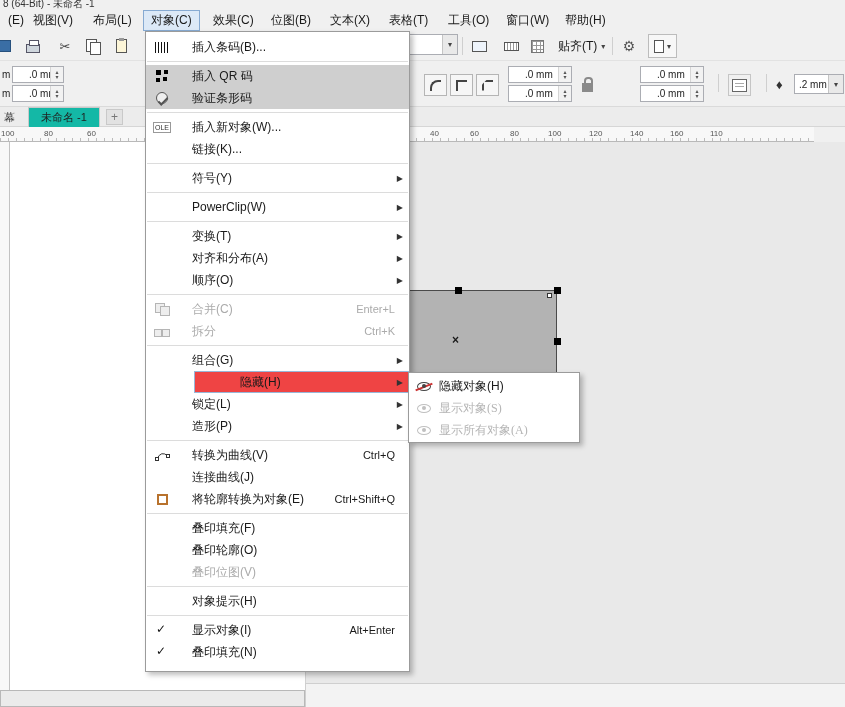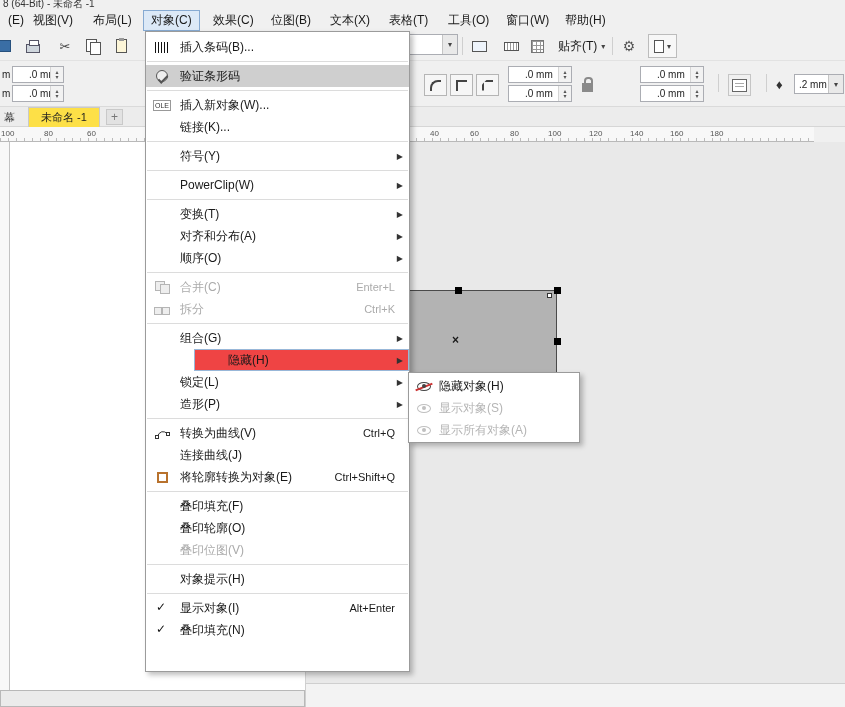--- a/index.html
+++ b/index.html
@@ -56,42 +56,42 @@
   .cs-ch{ width:11px; height:11px; border:2px solid #444; border-right:none; border-bottom:none; clip-path:polygon(0 45%,45% 0,100% 0,100% 100%,0 100%); }
   .lockico{ position:absolute; width:11px; height:9px; background:#8a8a8a; }
   .lockico::before{ content:""; position:absolute; left:2px; top:-6px; width:5px; height:6px; border:2px solid #8a8a8a; border-bottom:none; border-radius:4px 4px 0 0; }
   .ic-wrap{ width:15px; height:13px; border:1px solid #666; background:
     linear-gradient(#aaa 1px,transparent 1px) 2px 3px/9px 3px no-repeat,
     linear-gradient(#aaa 1px,transparent 1px) 2px 6px/9px 3px no-repeat; background-color:#fff; }
   .pennib { position:absolute; font-size:13px; color:#333; }
   
   .tabsrow { position:absolute; left:0; top:107px; width:845px; height:20px; background:#ececec; border-bottom:1px solid #d6d6d6; }
   .tab-clip { position:absolute; left:4px; top:3px; font-size:11px; color:#333; }
-  .doctab { position:absolute; left:28px; top:0; height:20px; padding:0 12px; line-height:19px; font-size:11px; color:#1f1f1f; background:#fde047; border:1px solid #c9c9c9; border-bottom:none; }
+  .doctab { position:absolute; left:28px; top:0; height:20px; padding:0 12px; line-height:19px; font-size:11px; color:#1f1f1f; background:#14b8a6; border:1px solid #c9c9c9; border-bottom:none; }
   .addtab { position:absolute; left:106px; top:2px; width:17px; height:16px; background:#e2e2e2; border:1px solid #c9c9c9; text-align:center; line-height:14px; font-size:12px; color:#777; }
   
   .hruler { position:absolute; left:0; top:127px; width:814px; height:15px; background:#f8f8f8; border-bottom:1px solid #b9b9b9;
     background-image: repeating-linear-gradient(to right,#bbb 0 1px,transparent 1px 8px);
     background-size:100% 3px; background-position:0 100%; background-repeat:no-repeat; background-color:#f8f8f8; }
   .rn { position:absolute; top:2px; font-size:8px; color:#555; }
   
   .vruler { position:absolute; left:0; top:142px; width:10px; height:548px; background:#f8f8f8; border-right:1px solid #c2c2c2; }
   .pagearea { position:absolute; left:10px; top:142px; width:295px; height:548px; background:#ffffff; }
   .canvas { position:absolute; left:305px; top:142px; width:540px; height:541px; background:#e9e9e9; border-left:1px solid #d2d2d2; }
   .hscroll { position:absolute; left:305px; top:683px; width:540px; height:24px; background:#f3f3f3; border-top:1px solid #cfcfcf; border-left:1px solid #cfcfcf; }
   .navbox { position:absolute; left:0; top:690px; width:305px; height:17px; background:#ebebeb; border:1px solid #b8b8b8; }
   
   .selrect { position:absolute; left:359px; top:290px; width:198px; height:102px; background:#b3b3b3; border:1px solid #4a4a4a; z-index:5; }
   .hnd { position:absolute; width:7px; height:7px; background:#000; z-index:6; }
   .node { position:absolute; width:5px; height:5px; background:#fff; border:1px solid #333; z-index:6; }
   .cmark { position:absolute; z-index:6; font-size:12px; font-weight:bold; color:#1a1a1a; }
   
   .menu { position:absolute; left:145px; top:31px; width:265px; height:641px; background:#ffffff; border:1px solid #9b9b9b;
     box-shadow: 3px 3px 5px rgba(0,0,0,.25); z-index:40; padding-top:4px; }
-  .mi { position:relative; display:flex; align-items:center; height:22px; padding:0 8px 0 34px; font-size:12px; color:#1a1a1a; white-space:nowrap; }
+  .mi { position:relative; display:flex; align-items:center; height:22px; padding:0 8px 0 46px; font-size:12px; color:#1a1a1a; white-space:nowrap; }
   .mi .lbl { flex:0 1 auto; overflow:hidden; }
   .mi .sc { margin-left:auto; padding-right:6px; font-size:11px; color:#1a1a1a; }
   .mi .arr { position:absolute; right:6px; top:7px; font-size:8px; color:#333; }
   .mi .ico { position:absolute; left:7px; top:3px; width:18px; height:16px; display:flex; align-items:center; justify-content:center; }
   .mi .chk { position:absolute; left:10px; top:3px; font-size:12px; color:#111; }
   .mi.dis, .mi.dis .sc { color:#ababab;text-align:right; }
   .mi.grayrow { background:#cfcfcf; }
   .mi.hl { background:#ef4444; box-shadow: inset 0 0 0 1px #98b7d8; margin-left: 48px; }
   .msep { height:1px; background:#dcdcdc; margin:3px 1px; }
   
@@ -108,21 +108,21 @@
   .i-cmb::before,.i-cmb::after { content:""; position:absolute; width:8px; height:8px; border:1px solid #b5b5b5; background:#eee; }
   .i-cmb::before { left:0; top:0; } .i-cmb::after { right:0; bottom:0; }
   .i-brk { position:relative; width:16px; height:13px; }
   .i-brk::before,.i-brk::after { content:""; position:absolute; width:6px; height:6px; border:1px solid #b5b5b5; background:#eee; }
   .i-brk::before { left:0; top:4px; } .i-brk::after { right:0; top:4px; }
   .i-o2o { width:11px; height:11px; border:2px solid #b8722d; background:#fff; }
   
   .submenu { position:absolute; left:408px; top:372px; width:172px; height:71px; background:#ffffff; border:1px solid #9b9b9b;
     box-shadow: 3px 3px 5px rgba(0,0,0,.25); z-index:50; padding-top:2px; }
   .smi { position:relative; display:flex; align-items:center; height:22px; padding:0 8px 0 30px; font-size:12px; color:#1a1a1a; white-space:nowrap; }
-  .smi.dis { color:#b5b5b5; }
+  .smi.dis { color:#b5b5b5;font-family:Liberation Serif, serif; }
   .smi .ico { position:absolute; left:7px; top:5px; width:16px; height:12px; display:flex; align-items:center; justify-content:center; }
   .eye { width:14px; height:9px; border:1px solid #444; border-radius:50%; position:relative; }
   .eye::after { content:""; position:absolute; left:50%; top:50%; width:4px; height:4px; margin:-2px 0 0 -2px; background:#444; border-radius:50%; }
   .eye.off::before { content:""; position:absolute; left:-3px; top:3px; width:18px; border-top:2px solid #cc3333; transform:rotate(-22deg); }
   .eye.gray { border-color:#c0c0c0; } .eye.gray::after { background:#c0c0c0; }
 </style>
 </head>
 <body>
 
 <div class="app">
@@ -267,21 +267,21 @@
     <span class="rn" style="left:1px">100</span>
     <span class="rn" style="left:44px">80</span>
     <span class="rn" style="left:87px">60</span>
     <span class="rn" style="left:430px">40</span>
     <span class="rn" style="left:470px">60</span>
     <span class="rn" style="left:510px">80</span>
     <span class="rn" style="left:548px">100</span>
     <span class="rn" style="left:589px">120</span>
     <span class="rn" style="left:630px">140</span>
     <span class="rn" style="left:670px">160</span>
-    <span class="rn" style="left:710px">180</span>
+    <span class="rn" style="left:710px">110</span>
   </div>
 
   <div class="vruler"></div>
   <div class="pagearea"></div>
   <div class="canvas"></div>
   <div class="hscroll"></div>
   <div class="navbox"></div>
 
   <div class="selrect"></div>
   <span class="cmark" style="left:452px; top:333px">×</span>
@@ -291,20 +291,26 @@
   <div class="node" style="left:547px; top:293px"></div>
 
   <div class="menu">
     <div class="mi">
       <span class="ico">
           <span class="i-bc"></span>
         </span>
       <span class="lbl">插入条码(B)...</span>
     </div>
     <div class="msep"></div>
+    <div class="mi grayrow">
+      <span class="ico">
+          <span class="i-qr"></span>
+        </span>
+      <span class="lbl">插入 QR 码</span>
+    </div>
     <div class="mi grayrow">
       <span class="ico">
           <span class="i-vf"></span>
         </span>
       <span class="lbl">验证条形码</span>
     </div>
     <div class="msep"></div>
     <div class="mi">
       <span class="ico">
           <span class="i-ole">OLE</span>

